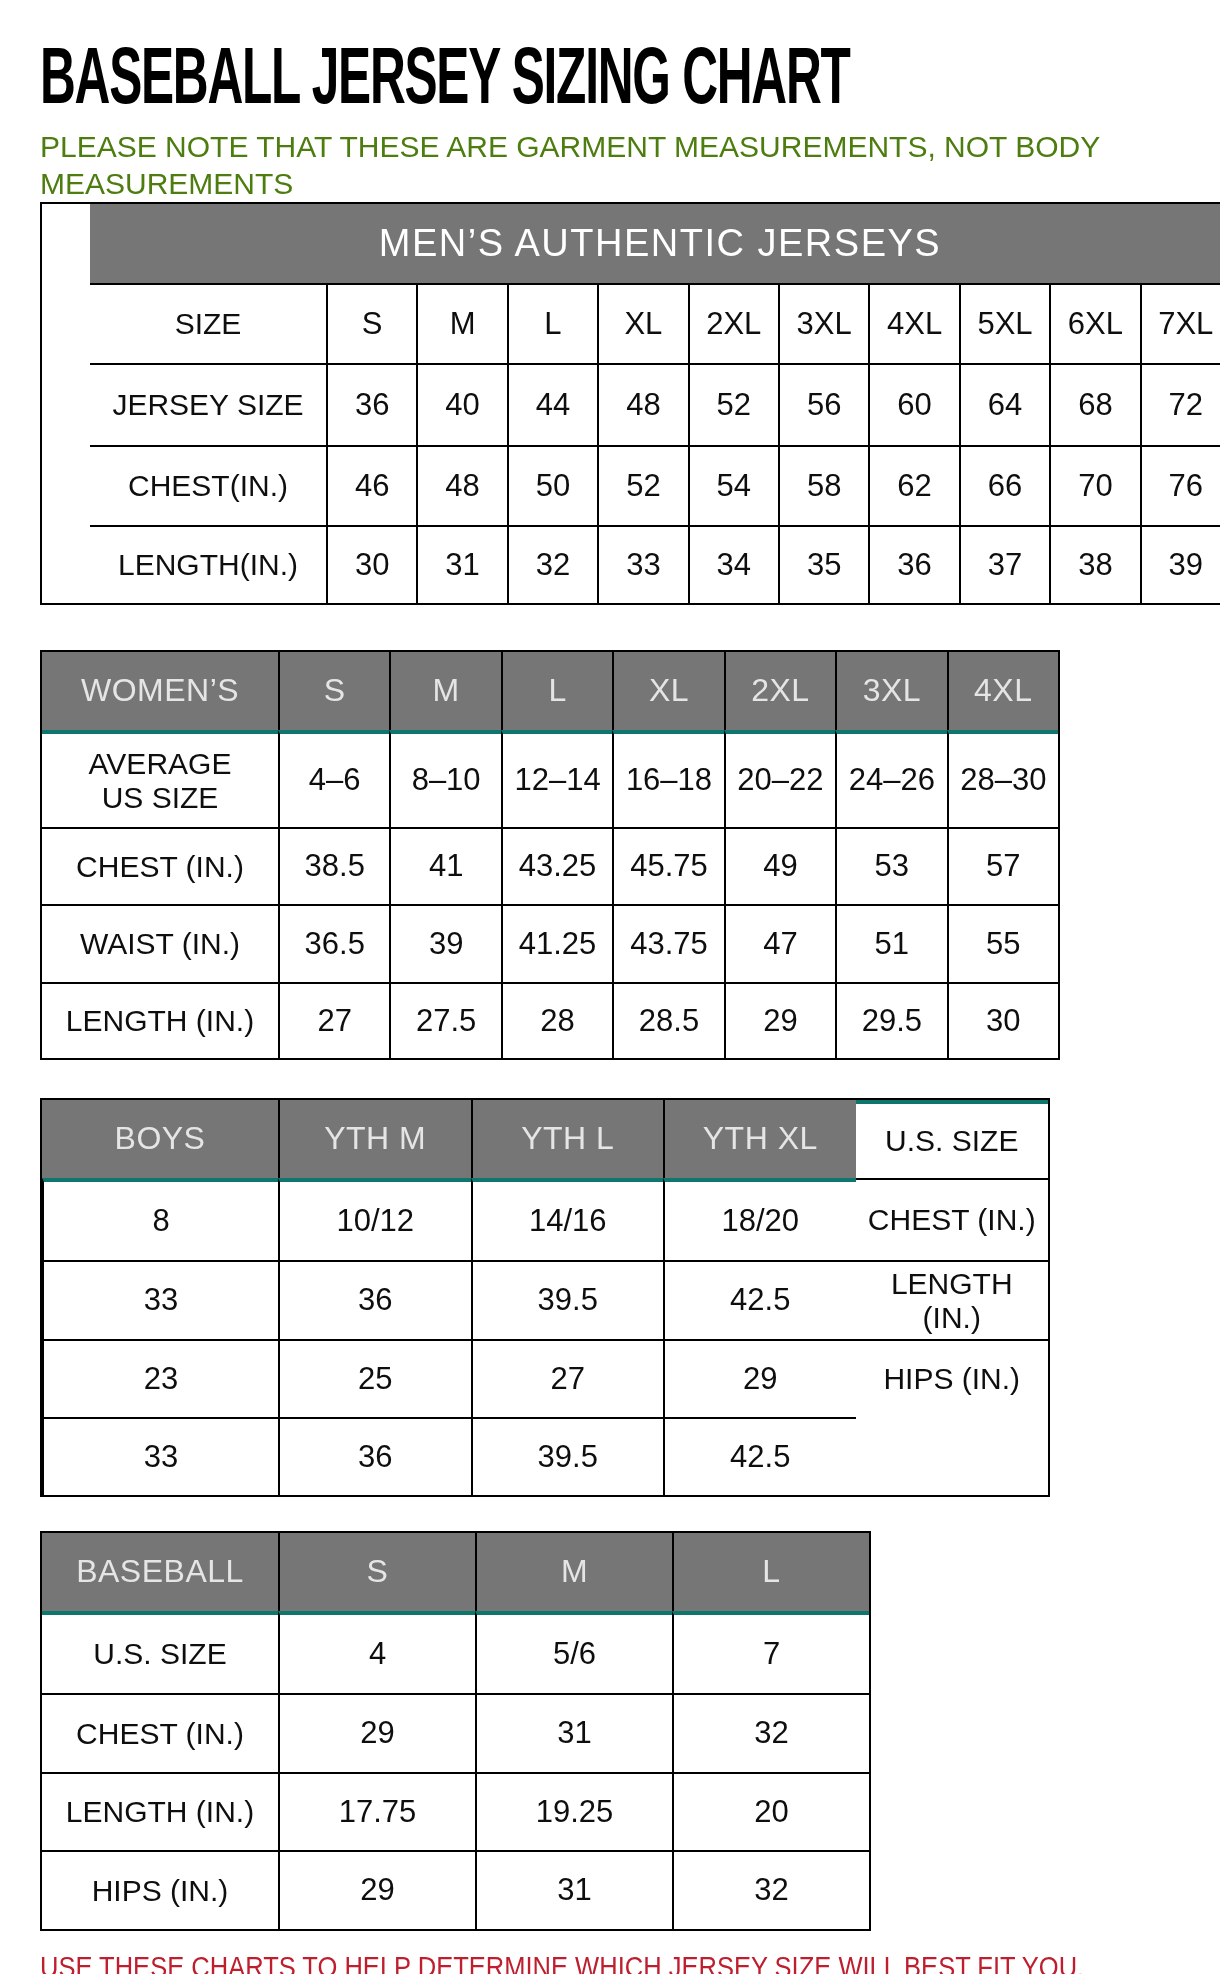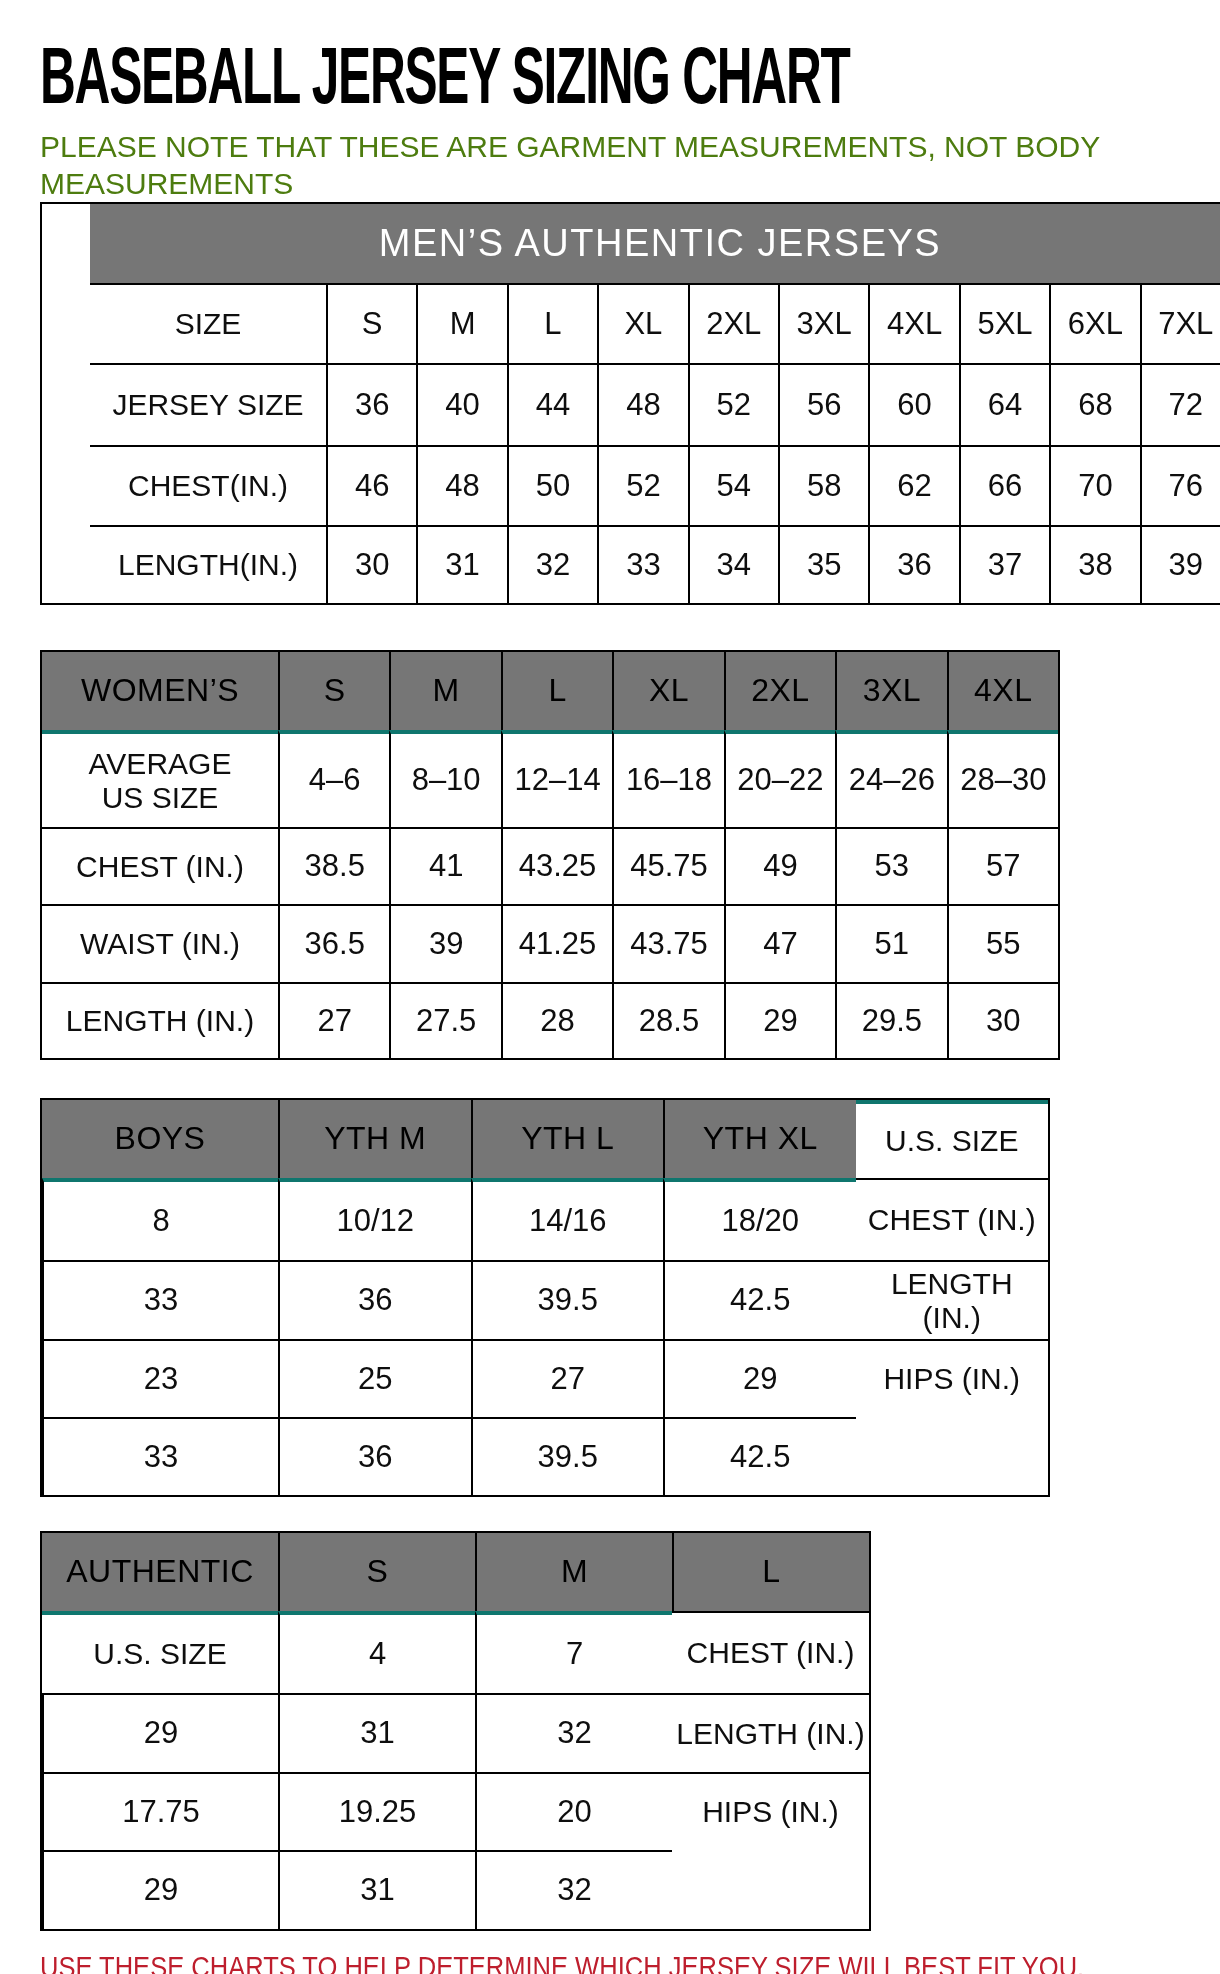--- a/index.html
+++ b/index.html
@@ -20,21 +20,21 @@
   .tbl{display:grid;border:2px solid #000;box-sizing:content-box;background:#fff;}
   .cell{
     box-sizing:border-box;display:flex;align-items:center;justify-content:center;
     text-align:center;border-left:2px solid #000;border-top:2px solid #000;
     font-size:31px;line-height:1.12;color:#0e0e0e;padding:0 4px;
   }
   .c0{border-left:none;}
   .r0{border-top:none;}
   .thick{border-top:4px solid #0f766e;}
   .lbl{font-size:30px;}
-  .hdr{background:#767676;color:#000000;font-size:32px;letter-spacing:0.5px;}
+  .hdr{background:#767676;color:#e5e5e5;font-size:32px;letter-spacing:0.5px;}
   .banner{grid-column:1 / -1;background:#767676;color:#ffffff;font-size:38px;letter-spacing:1.5px;}
   .narrow{padding:0 42px;}
   .mens{width:1140px;grid-template-columns:236px repeat(10,1fr);grid-template-rows:79px 80px 82px 80px 78px;padding-left:48px;}
   .womens{width:1016px;margin-top:45px;grid-template-columns:236px repeat(7,1fr);grid-template-rows:78px 97px 77px 78px 76px;}
   .boys{width:1006px;margin-top:38px;grid-template-columns:236px repeat(4,1fr);grid-template-rows:78px 82px 79px 78px 78px;}
   .preschool{width:827px;margin-top:34px;grid-template-columns:236px repeat(3,1fr);grid-template-rows:78px 82px 79px 78px 79px;}
   .footer{margin:20px 0 0 0;color:#be1e2d;font-size:29px;}
   .squeeze-sm{display:inline-block;transform:scaleX(0.88);transform-origin:0 50%;white-space:nowrap;}
 </style>
 </head>
@@ -170,27 +170,28 @@
     <div class="cell">29</div>
 
     <div class="cell lbl c0">HIPS (IN.)</div>
     <div class="cell">33</div>
     <div class="cell">36</div>
     <div class="cell">39.5</div>
     <div class="cell">42.5</div>
   </div>
 
   <div class="tbl preschool">
-    <div class="cell hdr r0 c0">AUTHENTIC</div>
+    <div class="cell hdr r0 c0">BASEBALL</div>
     <div class="cell hdr r0">S</div>
     <div class="cell hdr r0">M</div>
     <div class="cell hdr r0">L</div>
 
     <div class="cell lbl c0 thick">U.S. SIZE</div>
     <div class="cell thick">4</div>
+    <div class="cell thick">5/6</div>
     <div class="cell thick">7</div>
 
     <div class="cell lbl c0">CHEST (IN.)</div>
     <div class="cell">29</div>
     <div class="cell">31</div>
     <div class="cell">32</div>
 
     <div class="cell lbl c0">LENGTH (IN.)</div>
     <div class="cell">17.75</div>
     <div class="cell">19.25</div>

